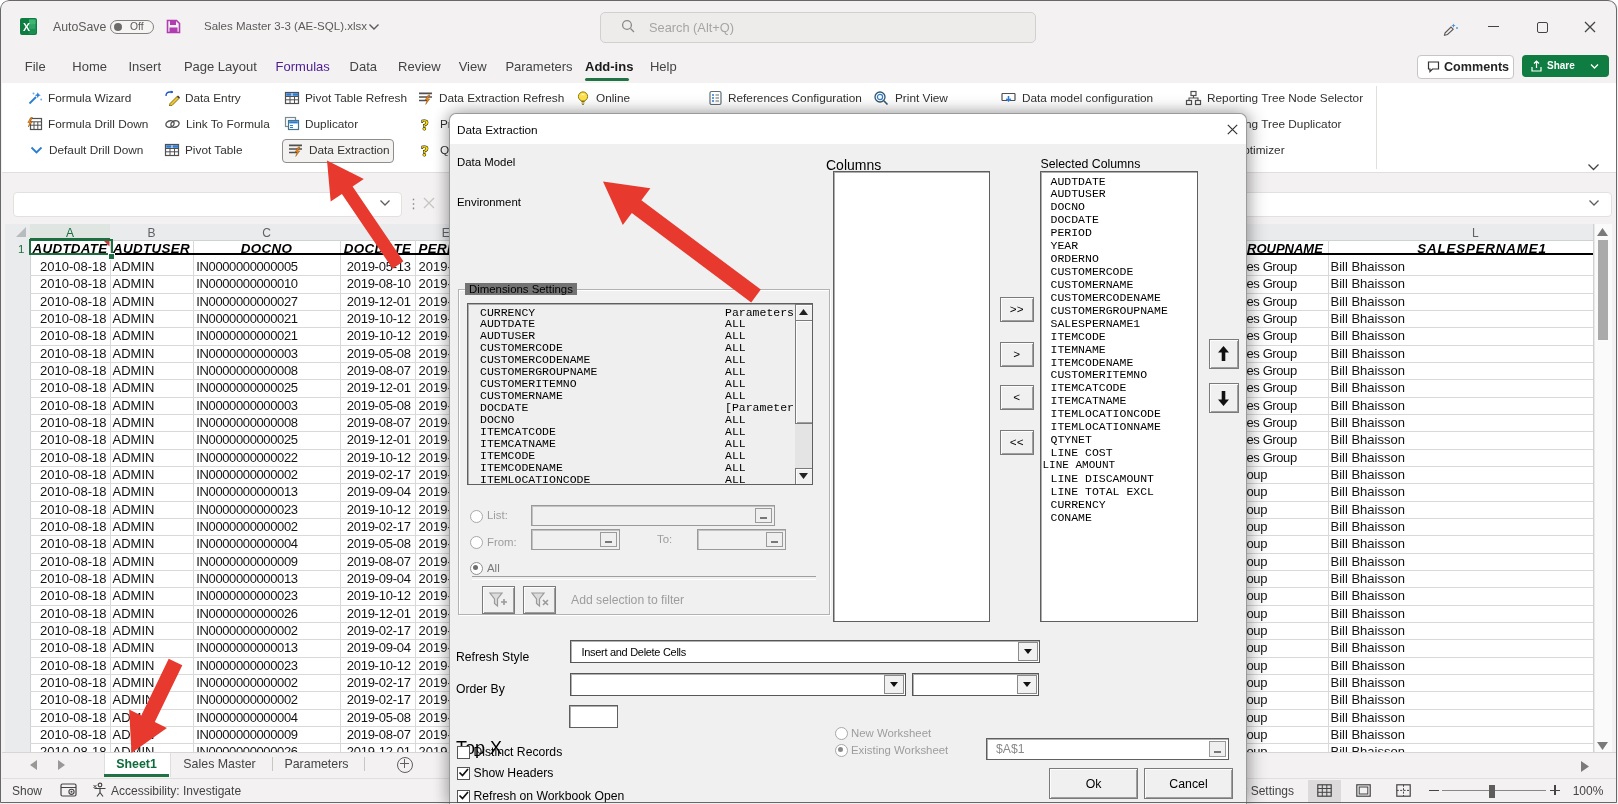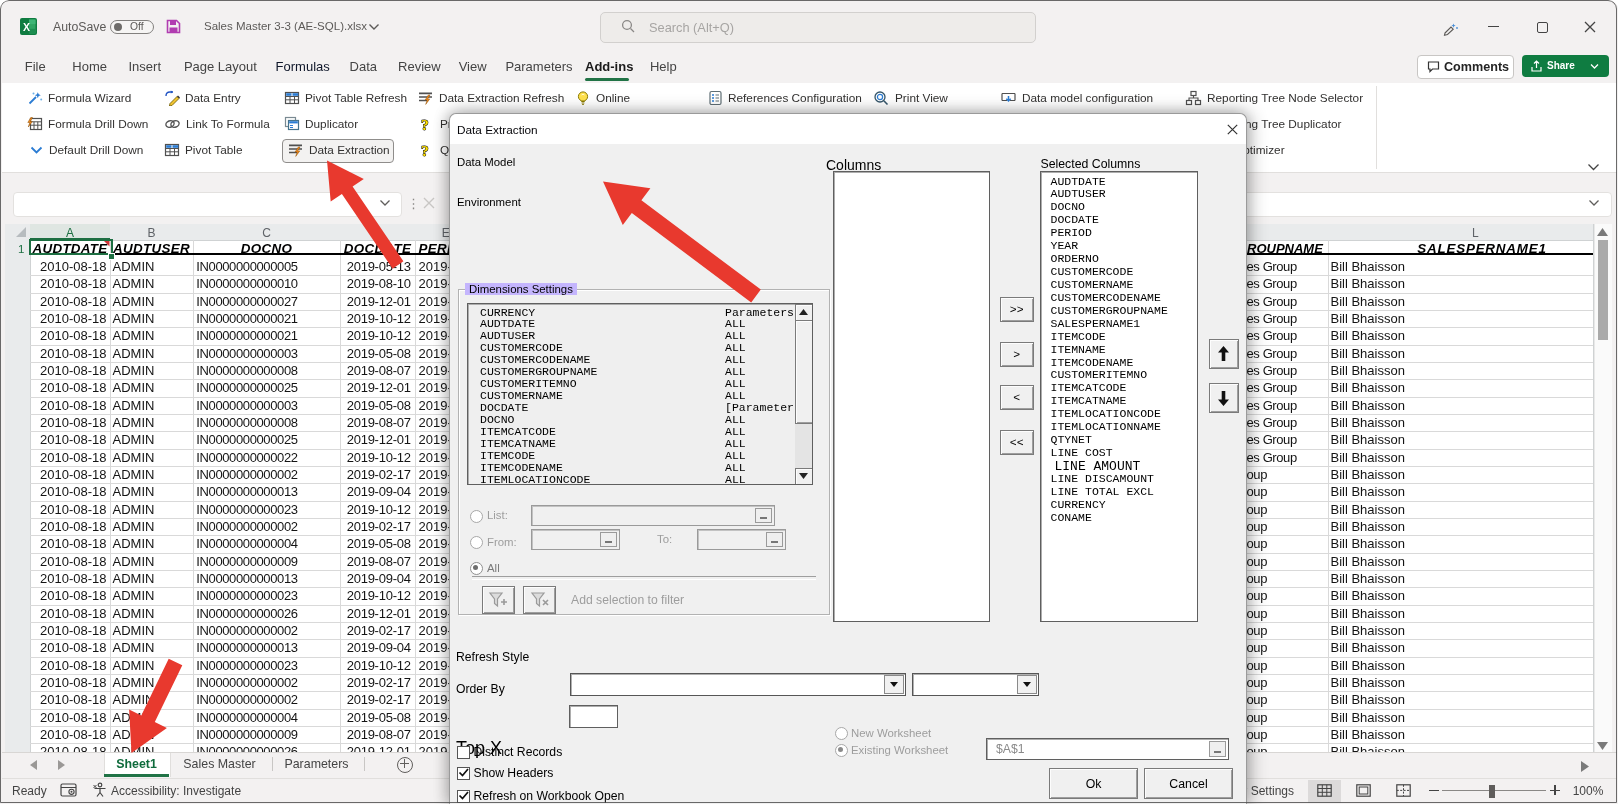--- a/index.html
+++ b/index.html
@@ -59,21 +59,21 @@
     </svg>
 <div class="abs" style="left:1488px;top:26px;width:11px;height:1.4px;background:#444"></div>
 <div class="abs" style="left:1537px;top:22px;width:9px;height:9px;border:1.3px solid #444;border-radius:2px"></div>
 <svg class="abs" style="left:1584px;top:21px" width="12" height="12" viewBox="0 0 12 12">
       <path d="M1 1 L11 11 M11 1 L1 11" stroke="#444" stroke-width="1.3"></path>
     </svg>
 <div class="abs" style="left:24.7px;top:59px;font-size:13px;color:#444">File</div>
 <div class="abs" style="left:72.3px;top:59px;font-size:13px;color:#444">Home</div>
 <div class="abs" style="left:128.5px;top:59px;font-size:13px;color:#444">Insert</div>
 <div class="abs" style="left:183.9px;top:59px;font-size:13px;color:#444">Page Layout</div>
-<div class="abs" style="left:275.6px;top:59px;font-size:13px;color:#0f172a">Formulas</div>
+<div class="abs" style="left:275.6px;top:59px;font-size:13px;color:#4c1d95">Formulas</div>
 <div class="abs" style="left:349.6px;top:59px;font-size:13px;color:#444">Data</div>
 <div class="abs" style="left:398.1px;top:59px;font-size:13px;color:#444">Review</div>
 <div class="abs" style="left:458.7px;top:59px;font-size:13px;color:#444">View</div>
 <div class="abs" style="left:505.4px;top:59px;font-size:13px;color:#444">Parameters</div>
 <div class="abs" style="left:649.9px;top:59px;font-size:13px;color:#444">Help</div>
 <div class="abs" style="left:585px;top:59px;font-size:13px;color:#1a1a1a;font-weight:700">Add-ins</div>
 <div class="abs" style="left:585px;top:77.5px;width:44px;height:3px;background:#217346;border-radius:2px"></div>
 <div class="abs" style="left:1417px;top:55px;width:95px;height:22px;background:#fff;border:1px solid #c8c6c4;border-radius:4px"></div>
 <svg class="abs" style="left:1427px;top:60px" width="13" height="13" viewBox="0 0 13 13">
       <path d="M1.5 2 h10 v7 h-6 l-2.5 2.5 v-2.5 h-1.5z" fill="none" stroke="#333" stroke-width="1.2"></path>
@@ -550,21 +550,21 @@
 <div class="abs" style="left:104px;top:773.5px;width:65px;height:3px;background:#217346"></div>
 <div class="abs" style="left:104px;top:757px;width:65px;text-align:center;font-size:12.4px;font-weight:700;color:#0f6b3c">Sheet1</div>
 <div class="abs" style="left:182px;top:757px;width:75px;text-align:center;font-size:12.4px;color:#444">Sales Master</div>
 <div class="abs" style="left:271.5px;top:757px;width:1px;height:14px;background:#c8c6c4"></div>
 <div class="abs" style="left:283px;top:757px;width:67px;text-align:center;font-size:12.4px;color:#444">Parameters</div>
 <div class="abs" style="left:363.5px;top:757px;width:1px;height:14px;background:#c8c6c4"></div>
 <div class="abs" style="left:397px;top:756.5px;width:14px;height:14px;border:1.2px solid #605e5c;border-radius:50%"></div>
 <div class="abs" style="left:400.2px;top:762.5px;width:9px;height:1.4px;background:#605e5c"></div>
 <div class="abs" style="left:404px;top:758.7px;width:1.4px;height:9px;background:#605e5c"></div>
 <div class="abs" style="left:1.5px;top:778px;width:1615px;height:26px;background:#f3f1f1;border-top:1px solid #e1dfdd"></div>
-<div class="abs" style="left:12px;top:783.5px;font-size:12px;color:#444">Ready</div>
+<div class="abs" style="left:12px;top:783.5px;font-size:12px;color:#444">Show</div>
 <svg class="abs" style="left:60px;top:783px" width="17" height="14" viewBox="0 0 17 14">
       <rect x="1" y="1" width="15" height="12" rx="1.5" fill="none" stroke="#444" stroke-width="1.2"></rect>
       <path d="M1 4.5 h15" stroke="#444" stroke-width="1"></path>
       <circle cx="11.5" cy="8.8" r="2.6" fill="none" stroke="#444" stroke-width="1.1"></circle>
       <circle cx="11.5" cy="8.8" r="1" fill="#444"></circle>
     </svg>
 <svg class="abs" style="left:92px;top:782px" width="16" height="16" viewBox="0 0 16 16">
       <circle cx="8" cy="3" r="1.8" fill="none" stroke="#444" stroke-width="1.2"></circle>
       <path d="M2.5 6.5 h11 M8 6.5 v4 M8 10.5 l-3 4 M8 10.5 l3 4" fill="none" stroke="#444" stroke-width="1.2"></path>
       <path d="M1.5 3 l3 3 M4.5 3 l-3 3" stroke="#444" stroke-width="1"></path>
@@ -592,21 +592,21 @@
 <div class="abs" style="left:1565px;top:783.5px;width:46px;text-align:center;font-size:12px;color:#444">100%</div>
 <div class="abs" style="left:449px;top:112.5px;width:796px;height:691.5px;background:#f0f0f0;border:1px solid #9a9a9a;border-bottom:none;border-radius:7px 7px 0 0;box-shadow:3px 0 18px rgba(0,0,0,.30), -3px 0 14px rgba(0,0,0,.18);z-index:10">
 <div class="abs" style="left:0;top:0;width:100%;height:30.5px;background:#fff;border-radius:7px 7px 0 0"></div>
 <div class="abs" style="left:7px;top:9px;font-size:11.8px;color:#06060a">Data Extraction</div>
 <svg class="abs" style="left:777px;top:10.5px" width="11" height="11" viewBox="0 0 11 11">
         <path d="M.8.8 L10.2 10.2 M10.2 .8 L.8 10.2" stroke="#333" stroke-width="1.2"></path>
       </svg>
 <div class="dlglab" style="left:7px;top:42.5px">Data Model</div>
 <div class="dlglab" style="left:7px;top:82px">Environment</div>
 <div class="abs" style="left:7.5px;top:175px;width:370px;height:324px;border:1px solid #b2b2b2;box-shadow:inset 1px 1px 0 #fff, 1px 1px 0 #fff"></div>
-<div class="dlglab" style="left:15px;top:169px;background:#c4b5fd;padding:0 4px">Dimensions Settings</div>
+<div class="dlglab" style="left:15px;top:169px;background:#737373;padding:0 4px">Dimensions Settings</div>
 <div class="abs sunk" style="left:16.5px;top:189.5px;width:344px;height:180px;background:#efefef;overflow:hidden">
 <div class="abs mono" style="left:12.5px;top:1.5px;font-size:11.5px;color:#000;white-space:nowrap">CURRENCY</div>
 <div class="abs mono" style="left:257.5px;top:1.5px;font-size:11.5px;color:#000;white-space:nowrap">Parameters</div>
 <div class="abs mono" style="left:12.5px;top:13.4px;font-size:11.5px;color:#000;white-space:nowrap">AUDTDATE</div>
 <div class="abs mono" style="left:257.5px;top:13.4px;font-size:11.5px;color:#000;white-space:nowrap">ALL</div>
 <div class="abs mono" style="left:12.5px;top:25.4px;font-size:11.5px;color:#000;white-space:nowrap">AUDTUSER</div>
 <div class="abs mono" style="left:257.5px;top:25.4px;font-size:11.5px;color:#000;white-space:nowrap">ALL</div>
 <div class="abs mono" style="left:12.5px;top:37.3px;font-size:11.5px;color:#000;white-space:nowrap">CUSTOMERCODE</div>
 <div class="abs mono" style="left:257.5px;top:37.3px;font-size:11.5px;color:#000;white-space:nowrap">ALL</div>
 <div class="abs mono" style="left:12.5px;top:49.3px;font-size:11.5px;color:#000;white-space:nowrap">CUSTOMERCODENAME</div>
@@ -692,41 +692,45 @@
 <div class="abs mono" style="left:10px;top:157.7px;font-size:11.5px;color:#000;white-space:nowrap">ITEMCODE</div>
 <div class="abs mono" style="left:10px;top:170.6px;font-size:11.5px;color:#000;white-space:nowrap">ITEMNAME</div>
 <div class="abs mono" style="left:10px;top:183.5px;font-size:11.5px;color:#000;white-space:nowrap">ITEMCODENAME</div>
 <div class="abs mono" style="left:10px;top:196.4px;font-size:11.5px;color:#000;white-space:nowrap">CUSTOMERITEMNO</div>
 <div class="abs mono" style="left:10px;top:209.4px;font-size:11.5px;color:#000;white-space:nowrap">ITEMCATCODE</div>
 <div class="abs mono" style="left:10px;top:222.3px;font-size:11.5px;color:#000;white-space:nowrap">ITEMCATNAME</div>
 <div class="abs mono" style="left:10px;top:235.2px;font-size:11.5px;color:#000;white-space:nowrap">ITEMLOCATIONCODE</div>
 <div class="abs mono" style="left:10px;top:248.2px;font-size:11.5px;color:#000;white-space:nowrap">ITEMLOCATIONNAME</div>
 <div class="abs mono" style="left:10px;top:261.1px;font-size:11.5px;color:#000;white-space:nowrap">QTYNET</div>
 <div class="abs mono" style="left:10px;top:274.0px;font-size:11.5px;color:#000;white-space:nowrap">LINE COST</div>
-<div class="abs mono" style="left:14px;top:287.0px;font-size:13px;color:#000;white-space:nowrap">LINE AMOUNT</div>
+<div class="abs mono" style="left:2px;top:287.0px;font-size:11px;color:#000;white-space:nowrap">LINE AMOUNT</div>
 <div class="abs mono" style="left:10px;top:299.9px;font-size:11.5px;color:#000;white-space:nowrap">LINE DISCAMOUNT</div>
 <div class="abs mono" style="left:10px;top:312.8px;font-size:11.5px;color:#000;white-space:nowrap">LINE TOTAL EXCL</div>
 <div class="abs mono" style="left:10px;top:325.8px;font-size:11.5px;color:#000;white-space:nowrap">CURRENCY</div>
 <div class="abs mono" style="left:10px;top:338.7px;font-size:11.5px;color:#000;white-space:nowrap">CONAME</div>
 </div>
 <div class="abs btn3d mono" style="left:549.5px;top:183px;width:32.5px;height:23px;display:flex;align-items:center;justify-content:center;font-size:11.5px">&gt;&gt;</div>
 <div class="abs btn3d mono" style="left:549.5px;top:228px;width:32.5px;height:23px;display:flex;align-items:center;justify-content:center;font-size:11.5px">&gt;</div>
 <div class="abs btn3d mono" style="left:549.5px;top:271.5px;width:32.5px;height:23px;display:flex;align-items:center;justify-content:center;font-size:11.5px">&lt;</div>
 <div class="abs btn3d mono" style="left:549.5px;top:316px;width:32.5px;height:23px;display:flex;align-items:center;justify-content:center;font-size:11.5px">&lt;&lt;</div>
 <div class="abs btn3d" style="left:758.5px;top:225.5px;width:28.5px;height:27.5px;display:flex;align-items:center;justify-content:center">
         <svg width="13" height="17" viewBox="0 0 13 17">
           <path d="M6.5 1 L12 7.5 H8.3 V16 H4.7 V7.5 H1 Z" fill="#111"></path>
         </svg>
       </div>
 <div class="abs btn3d" style="left:758.5px;top:269.5px;width:28.5px;height:28px;display:flex;align-items:center;justify-content:center">
         <svg width="13" height="17" viewBox="0 0 13 17">
           <path d="M6.5 16 L12 9.5 H8.3 V1 H4.7 V9.5 H1 Z" fill="#111"></path>
         </svg>
       </div>
 <div class="dlglab" style="left:6px;top:536px;font-size:12.2px">Refresh Style</div>
+<div class="combo" style="left:119.5px;top:526.5px;width:468px;height:21px">
+        <div class="combot" style="left:11px;top:4.5px">Insert and Delete Cells</div>
+        <div class="cbtn"></div>
+      </div>
 <div class="dlglab" style="left:6px;top:568.5px;font-size:12.2px">Order By</div>
 <div class="combo" style="left:119.5px;top:559.5px;width:334px;height:21px">
         <div class="cbtn"></div>
       </div>
 <div class="combo" style="left:462px;top:559.5px;width:125px;height:21px">
         <div class="cbtn"></div>
       </div>
 <div class="dlglab" style="left:6px;top:624px;font-size:18px">Top X</div>
 <div class="abs sunk" style="left:118.5px;top:591px;width:47px;height:21px"></div>
 <div class="cb" style="left:6.5px;top:632px"></div>

